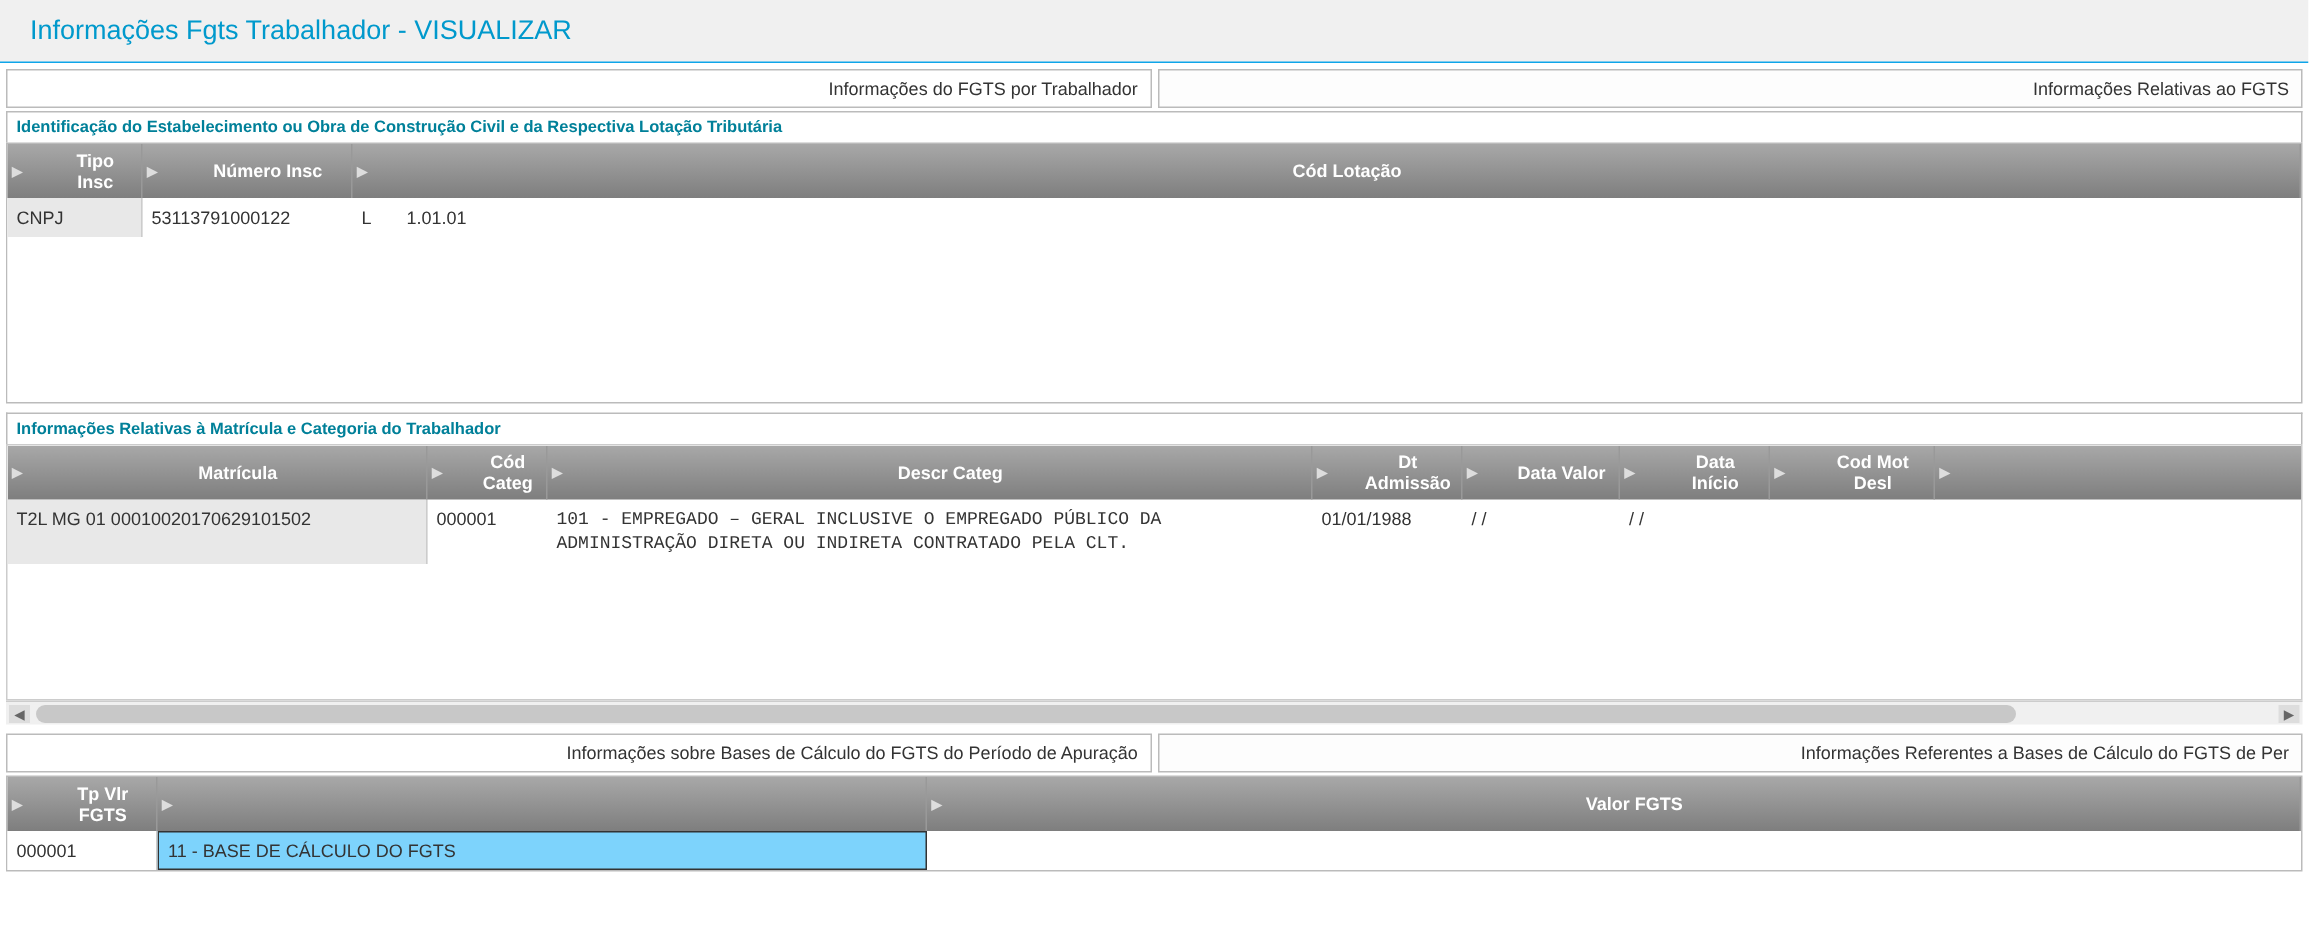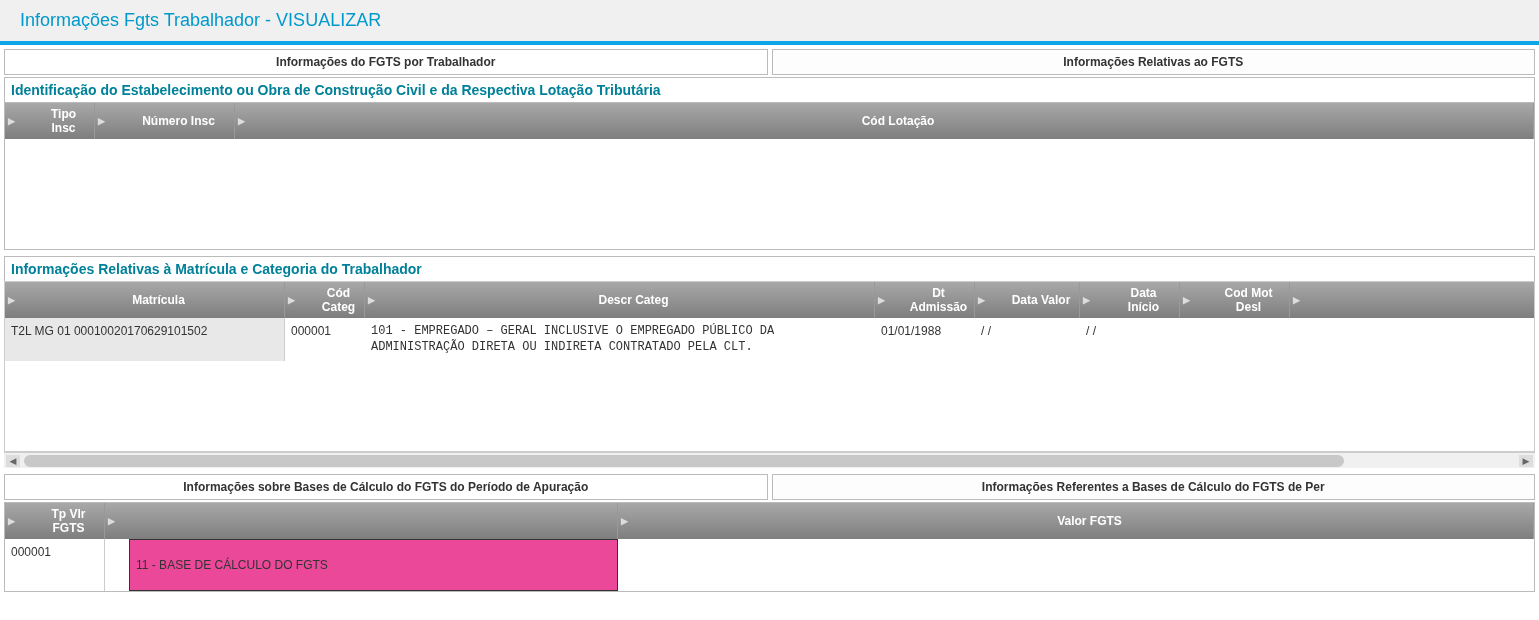--- a/index.html
+++ b/index.html
@@ -1,37 +1,37 @@
 <!DOCTYPE html>
 <html><head>
 <meta charset="utf-8">
 <style>
 * { box-sizing: border-box; margin: 0; padding: 0; }
 body { font-family: Arial, sans-serif; font-size: 12px; background: #fff; color: #333; }
-.page-header { background: #f0f0f0; padding: 10px 20px; border-bottom: 4px solid #0ea5e9; }
+.page-header { background: #f0f0f0; padding: 10px 20px; border-bottom: 1px solid #0ea5e9; }
 .page-title { color: #0099cc; font-size: 18px; font-weight: normal; }
 .content { padding: 4px; }
 .tab-row { display: flex; gap: 4px; margin-bottom: 2px; }
-.tab { flex: 1; border: 1px solid #bbb; background: #fff; text-align: center; padding: 5px 8px; cursor: pointer; font-size: 12px; white-space: nowrap; overflow: hidden; font-weight: bold; }
+.tab { flex: 1; border: 1px solid #bbb; background: #fff; text-align: right; padding: 5px 8px; cursor: pointer; font-size: 12px; white-space: nowrap; overflow: hidden; }
 .tab.inactive { background: #fdfdfd; }
-.section-title { color: #008099; font-size: 14px; font-weight: bold; padding: 4px 6px; border: 1px solid #bbb; border-bottom: none; background: #fff; }
+.section-title { color: #008099; font-size: 11px; font-weight: bold; padding: 4px 6px; border: 1px solid #bbb; border-bottom: none; background: #fff; }
 .grid-wrap { border: 1px solid #bbb; margin-bottom: 6px; }
 .grid-head { display: flex; background: linear-gradient(#a8a8a8, #7e7e7e); color: #fff; font-weight: bold; font-size: 12px; }
 .grid-head .col { padding: 4px 6px; border-right: 1px solid #999; display: flex; align-items: center; position: relative; }
 .grid-head .col .arrow { position: absolute; left: 3px; top: 50%; transform: translateY(-50%); font-size: 9px; color: #ddd; }
 .grid-head .col .txt { margin-left: 28px; flex: 1; text-align: center; }
 .grid-body { background: #fff; min-height: 0; }
 .grid-row { display: flex; font-size: 12px; }
 .grid-row .cell { padding: 6px 6px; overflow: hidden; }
 .grid-row .cell.shaded { background: #e8e8e8; border-right: 1px solid #ccc; }
 .grid-spacer { height: 110px; }
 .grid-spacer2 { height: 90px; }
 .hscroll-wrap { overflow-x: auto; border: 1px solid #ccc; }
 .hscroll-inner { width: 2080px; }
-.selected-cell { background: #ec4899; border: 1px solid #333; padding: 18px 6px; margin-left: 24px; }
+.selected-cell { background: #7dd3fc; border: 1px solid #333; padding: 5px 6px; }
 .col-tipo-insc { width: 90px; }
 .col-num-insc { width: 140px; }
 .col-lotacao { flex: 1; }
 .col-matricula { width: 280px; }
 .col-cod-categ { width: 80px; }
 .col-descr-categ { width: 510px; }
 .col-dt-adm { width: 100px; }
 .col-data-deslig { width: 105px; }
 .col-data-inicio { width: 100px; }
 .col-cod-mot { width: 110px; }
@@ -70,20 +70,26 @@
       <div class="col col-num-insc">
           <span class="arrow">▶</span>
           <span class="txt">Número Insc</span>
         </div>
       <div class="col col-lotacao">
           <span class="arrow">▶</span>
           <span class="txt">Cód Lotação</span>
         </div>
     </div>
     <div class="grid-body">
+      <div class="grid-row">
+        <div class="cell shaded col-tipo-insc">CNPJ</div>
+        <div class="cell col-num-insc">53113791000122</div>
+        <div class="cell" style="width:30px;">L</div>
+        <div class="cell">1.01.01</div>
+      </div>
       <div class="grid-spacer"></div>
     </div>
   </div>
 
   <div class="section-title">Informações Relativas à Matrícula e Categoria do Trabalhador</div>
   <div class="hscroll-wrap">
     <div class="hscroll-inner">
       <div class="grid-head">
         <div class="col col-matricula">
             <span class="arrow">▶</span>

